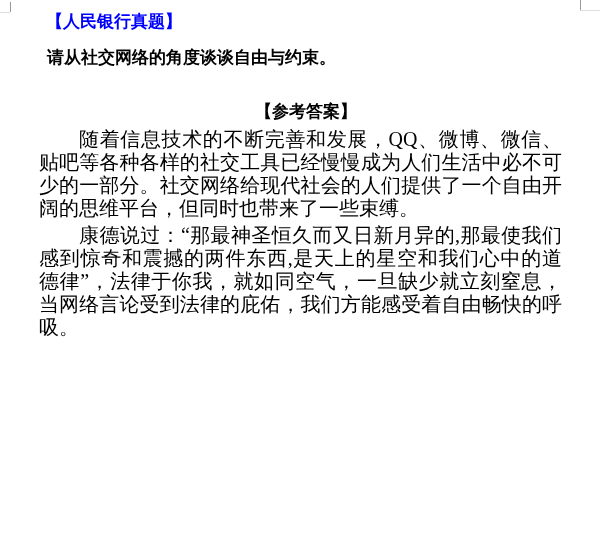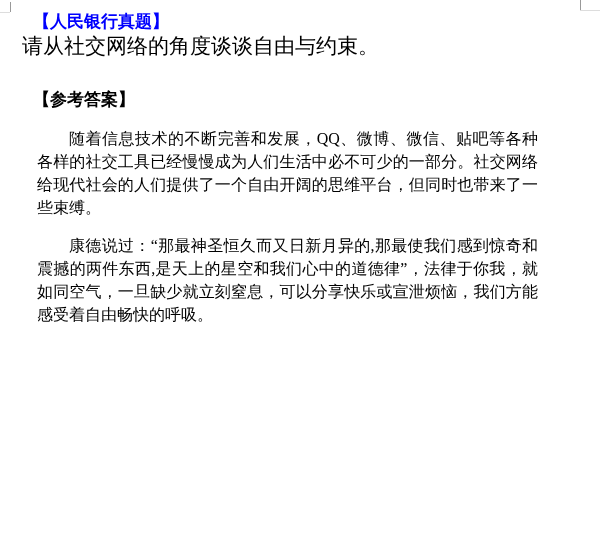--- a/index.html
+++ b/index.html
@@ -7,41 +7,42 @@
     width: 600px; height: 553px;
     background: #ffffff;
     overflow: hidden;
     position: relative;
     font-family: "Liberation Serif", "DejaVu Serif", serif;
     color: #000000;
   }
   .page { position: absolute; inset: 0; }
   .content {
     position: absolute;
-    left: 22px; top: 10px;
+    left: 35px; top: 10px;
     width: 531px;
   }
   .tag-title {
     margin: 0; padding-left: 11px;
     font-size: 17px; line-height: 24px;
     font-weight: bold;
   }
   .question {
-    margin: 0;
-    font-size: 21px; line-height: 24px;
-    font-weight: normal;
+    margin: 12px;
+    font-size: 17px; line-height: 24px;
+    font-weight: bold;
   }
   .answer-label {
     margin: 30px 0 0 0; padding-left: 11px;
     font-size: 17px; line-height: 24px;
     font-weight: bold;
+    text-align: center;
   }
   .para {
-    margin: 15px;
-    font-size: 16px; line-height: 23px;
+    margin: 4px;
+    font-size: 20px; line-height: 23px;
     text-align: justify;
     text-indent: 2em;
     word-break: break-all;
   }
   .mark { position: absolute; }
   .mark-tl-v { left: 10px; top: 2px;  width: 1px;  height: 10px; background: #999999; }
   .mark-tl-h { left: 0;    top: 12px; width: 10px; height: 1px;  background: #dddddd; }
   .mark-tr-v { left: 580px; top: 0;    width: 1px;  height: 10px; background: #999999; }
   .mark-tr-h { left: 580px; top: 10px; width: 20px; height: 1px;  background: #dddddd; }
 </style>
@@ -59,16 +60,16 @@
     <h1 class="tag-title" style="color: rgb(0, 0, 254);">【人民银行真题】</h1>
 
     <p class="question">请从社交网络的角度谈谈自由与约束。</p>
 
     <h2 class="answer-label">【参考答案】</h2>
 
     <p class="para">随着信息技术的不断完善和发展，QQ、微博、微信、贴吧等各种各样的社交工具已经慢慢成为人们生活中必不可少的一部分。社交网络给现代社会的人们提供了一个自由开阔的思维平台，但同时也带来了一些束缚。</p>
 
 
 
-    <p class="para">康德说过：“那最神圣恒久而又日新月异的,那最使我们感到惊奇和震撼的两件东西,是天上的星空和我们心中的道德律”，法律于你我，就如同空气，一旦缺少就立刻窒息，可以分享快乐或宣泄烦恼，我们方能感受着自由畅快的呼吸。</p>
+    <p class="para">康德说过：“那最神圣恒久而又日新月异的,那最使我们感到惊奇和震撼的两件东西,是天上的星空和我们心中的道德律”，法律于你我，就如同空气，一旦缺少就立刻窒息，当网络言论受到法律的庇佑，我们方能感受着自由畅快的呼吸。</p>
   </div>
 
 </div>
 
 </body></html>

